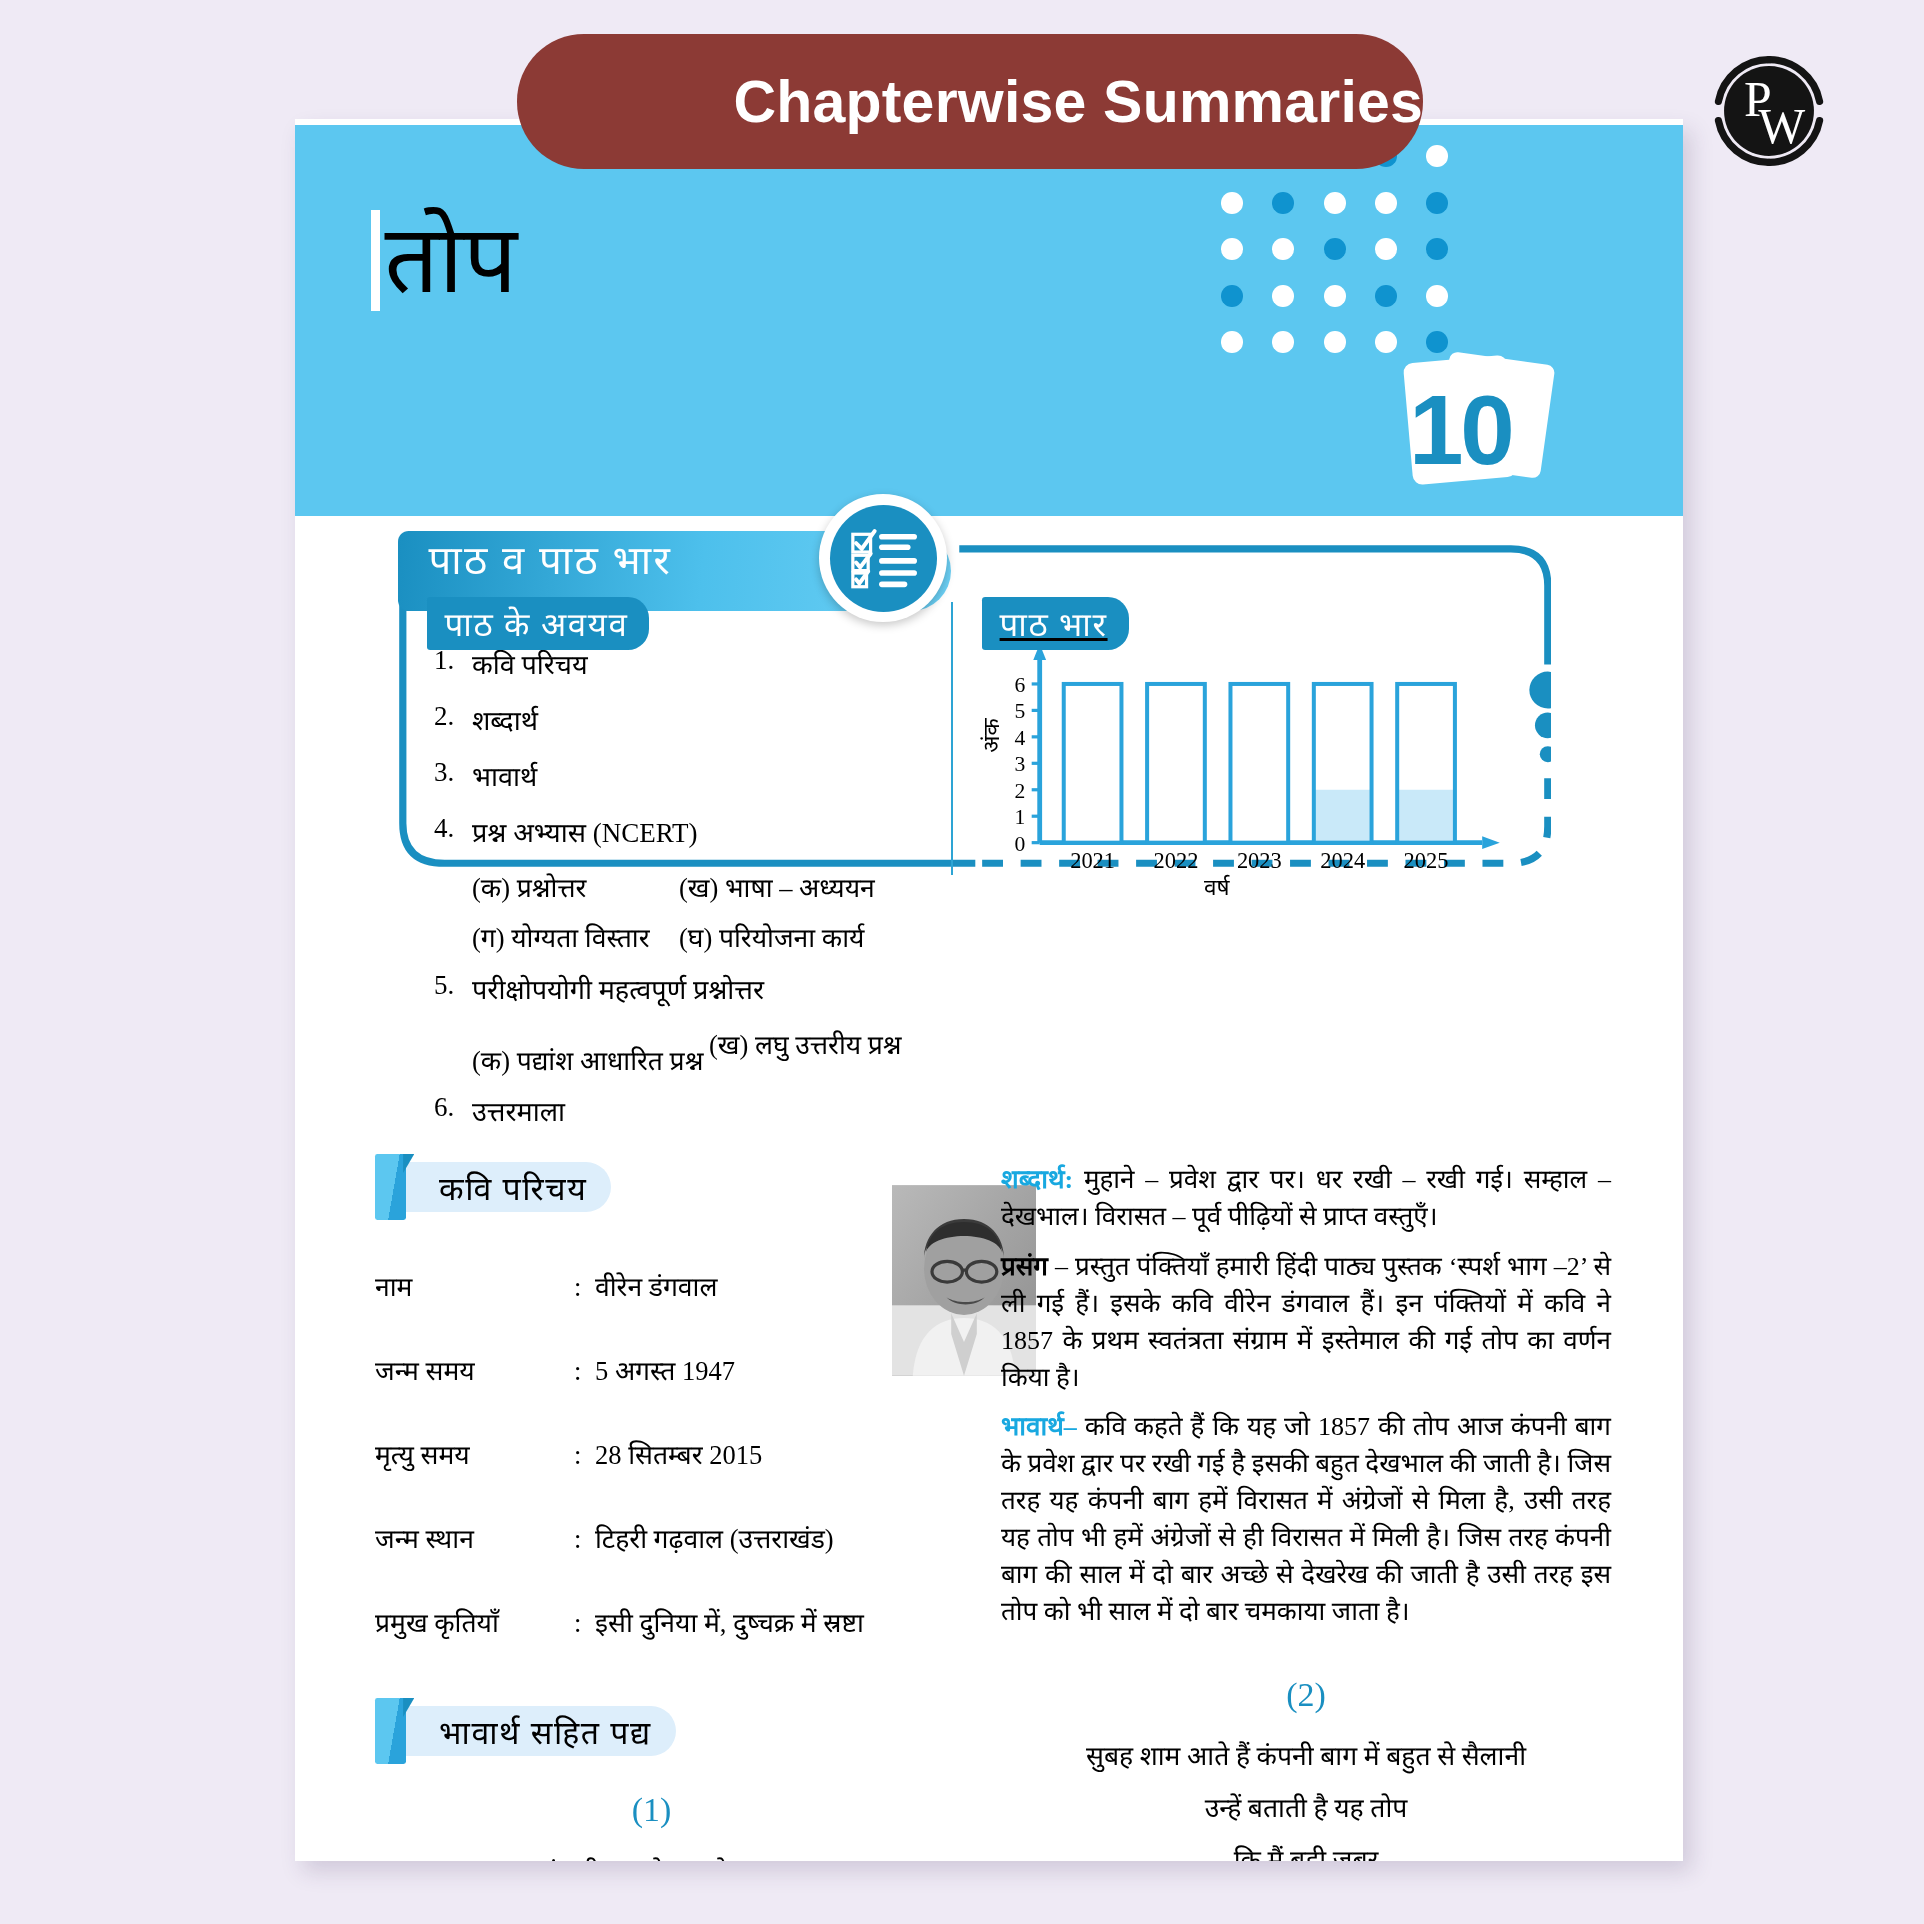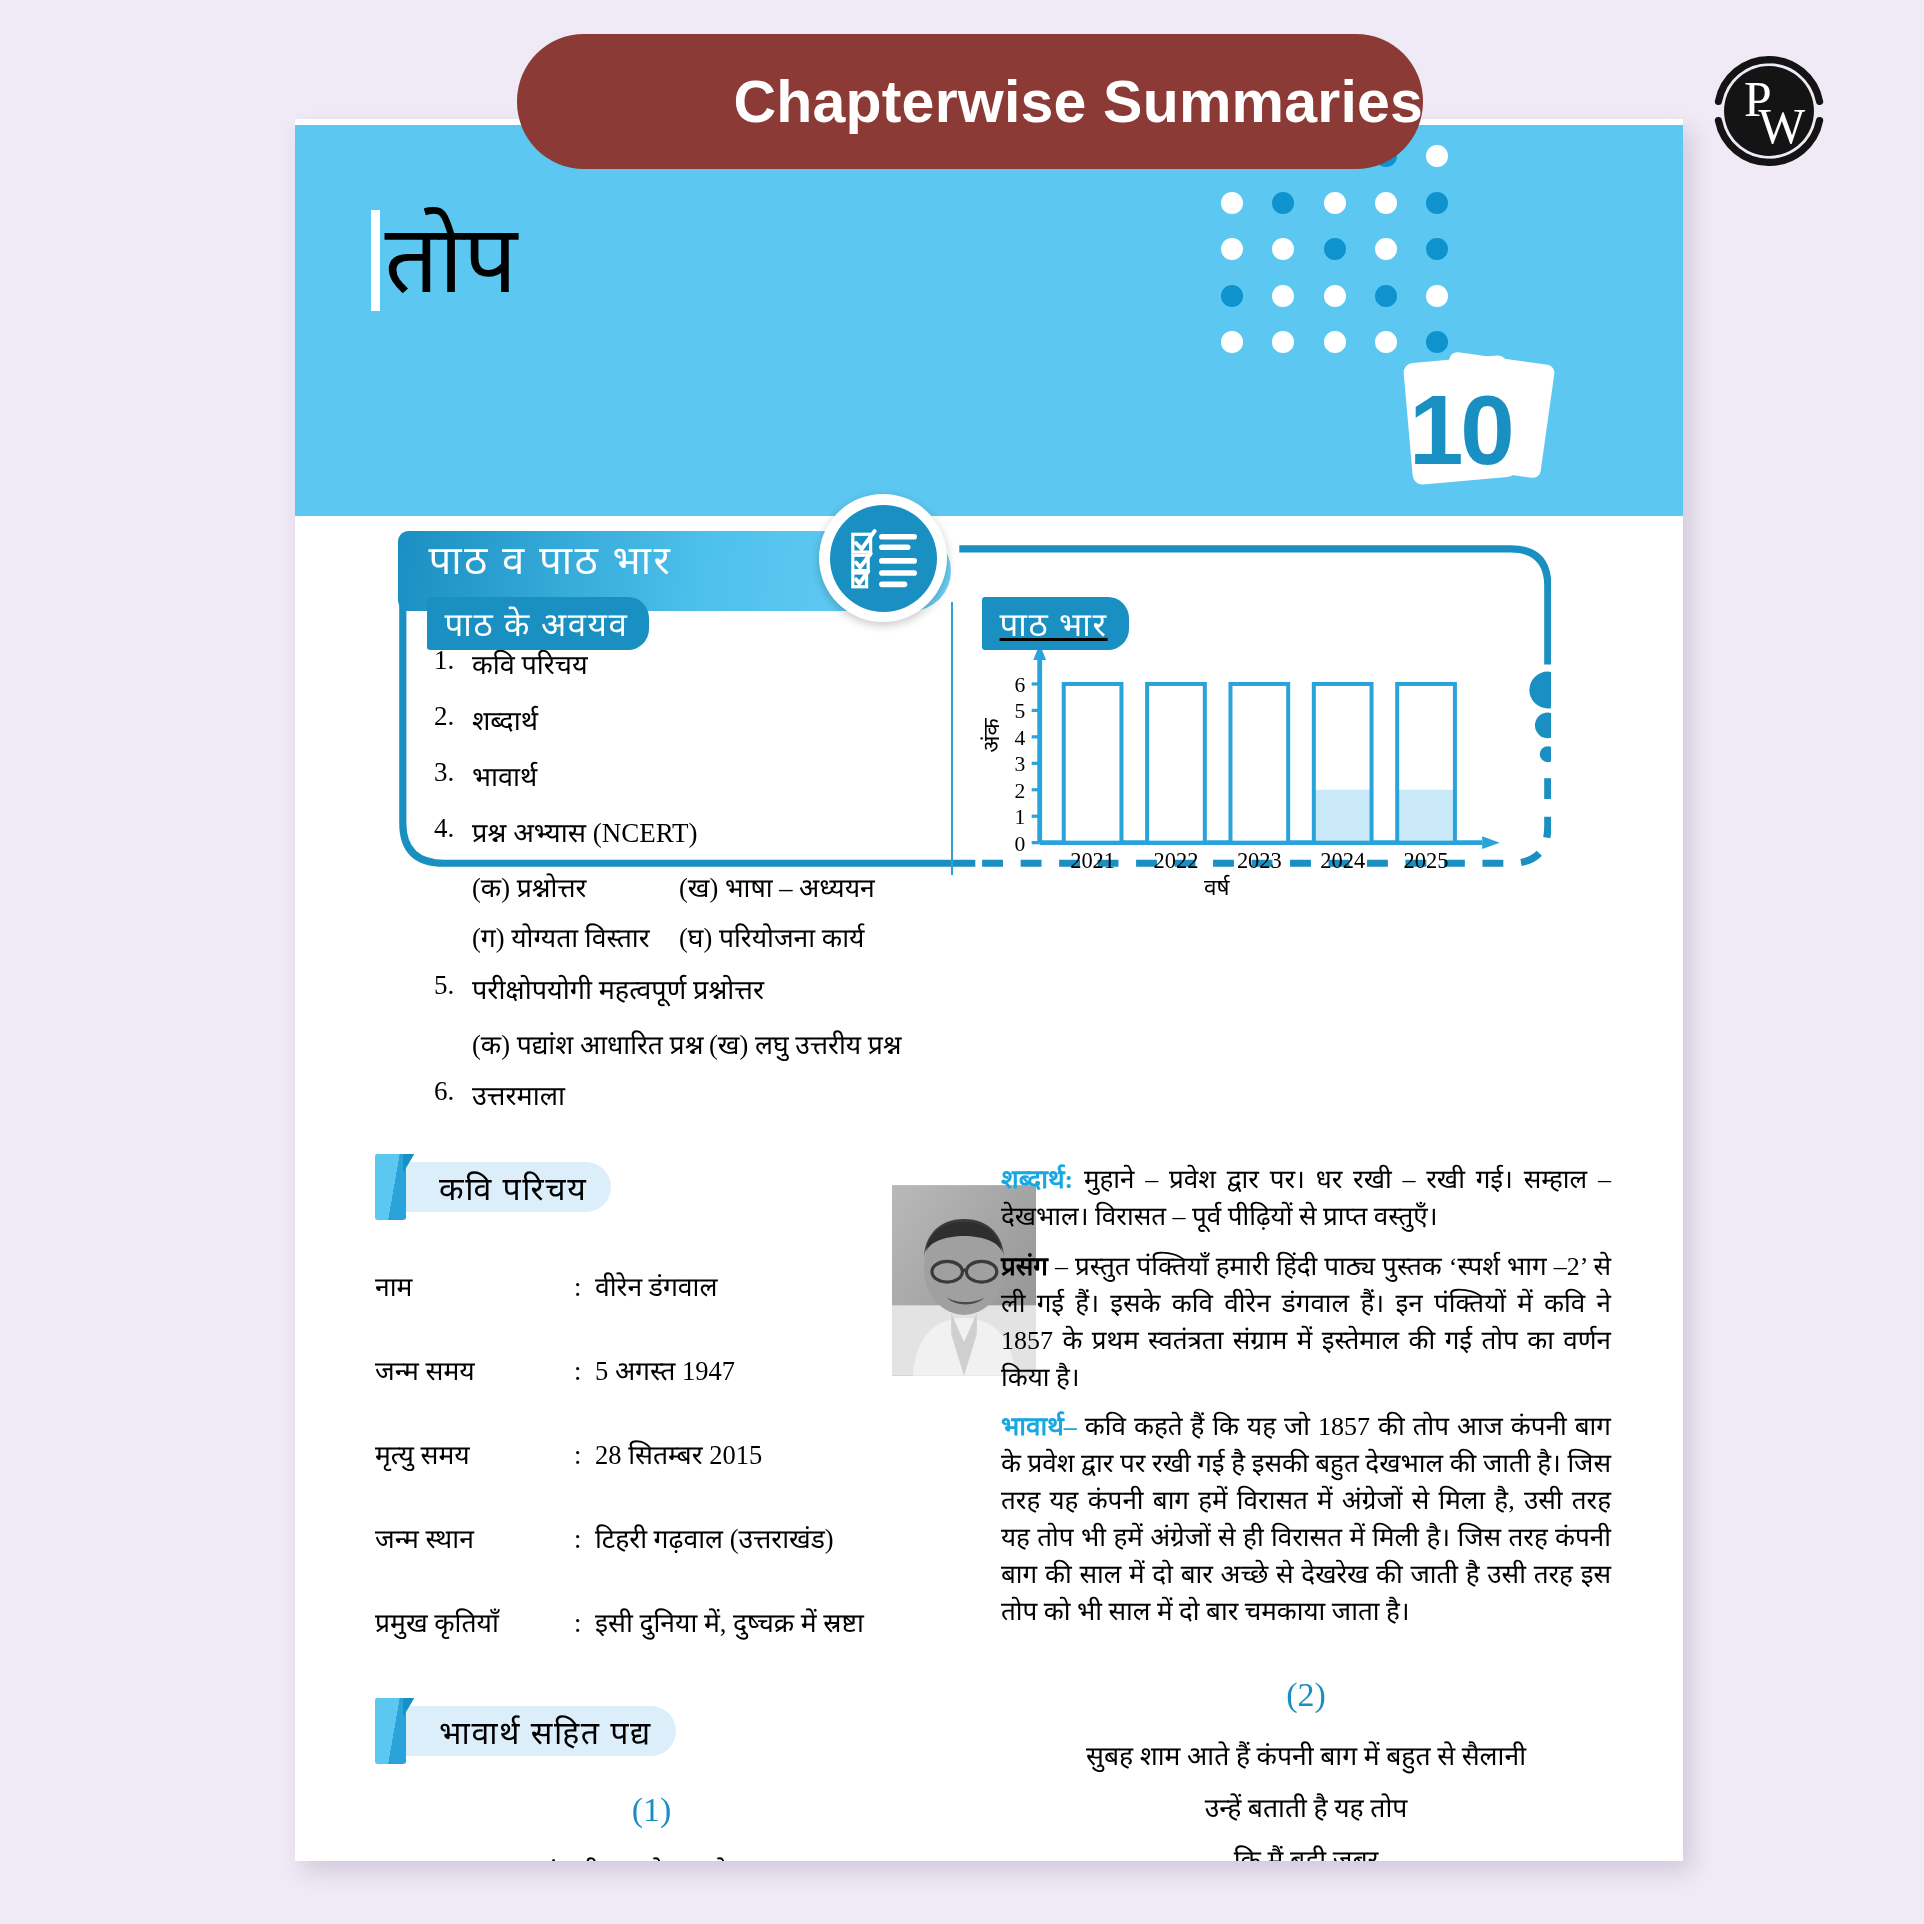--- a/index.html
+++ b/index.html
@@ -138,21 +138,21 @@
   }
 
   
   .tlist { position: absolute; left: 36px; top: 101px; width: 497px; }
   .li { display: flex; font-size: 27px; margin-bottom: 19px; color: #000; }
   .li-num { width: 38px; flex: none; }
   .li-text { flex: 1; }
   .sub-row { display: flex; font-size: 26.5px; margin: 0 0 14.4px 38px; }
   .sub-a { width: 207px; }
   .sub-b { flex: 1; }
-  .sub-row.tight .sub-a { width: 237px; }
+  .sub-row.tight .sub-a { width: 237px; margin-top: 16px; }
 
   
   .chartarea { position: absolute; left: 569px; top: 56px; width: 561px; height: 277px; }
   .chart-svg { position: absolute; left: 22.5px; top: 42px; }
 
   
   .col-left { position: absolute; left: 80px; top: 1043px; width: 553px; }
   .col-right { position: absolute; left: 706px; top: 1043px; width: 610px; }
 
   .section-tag {

